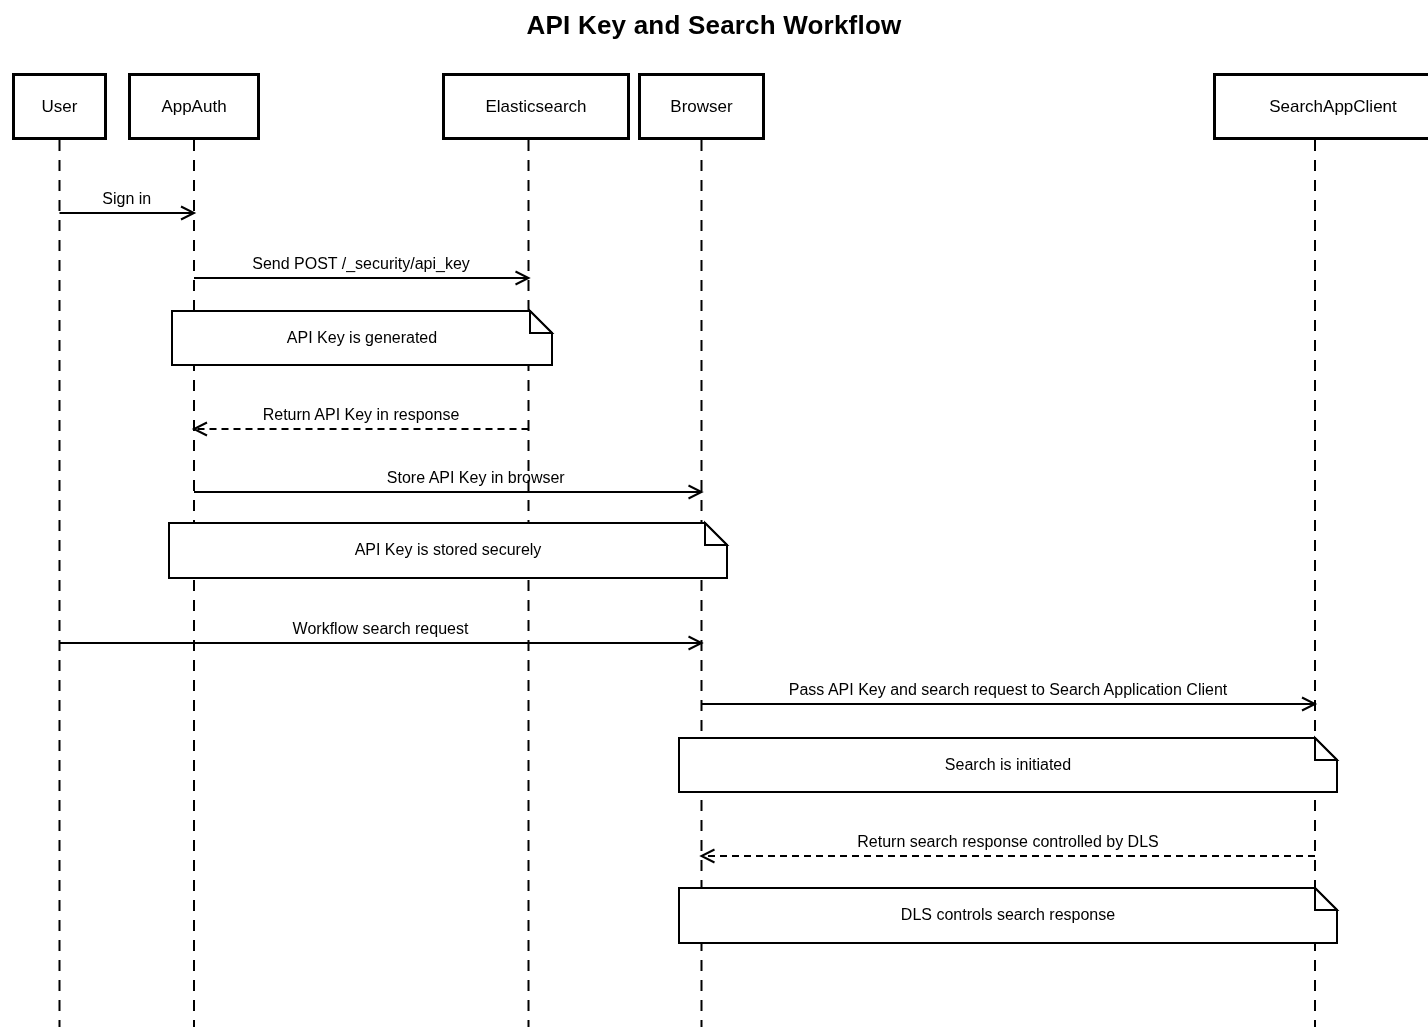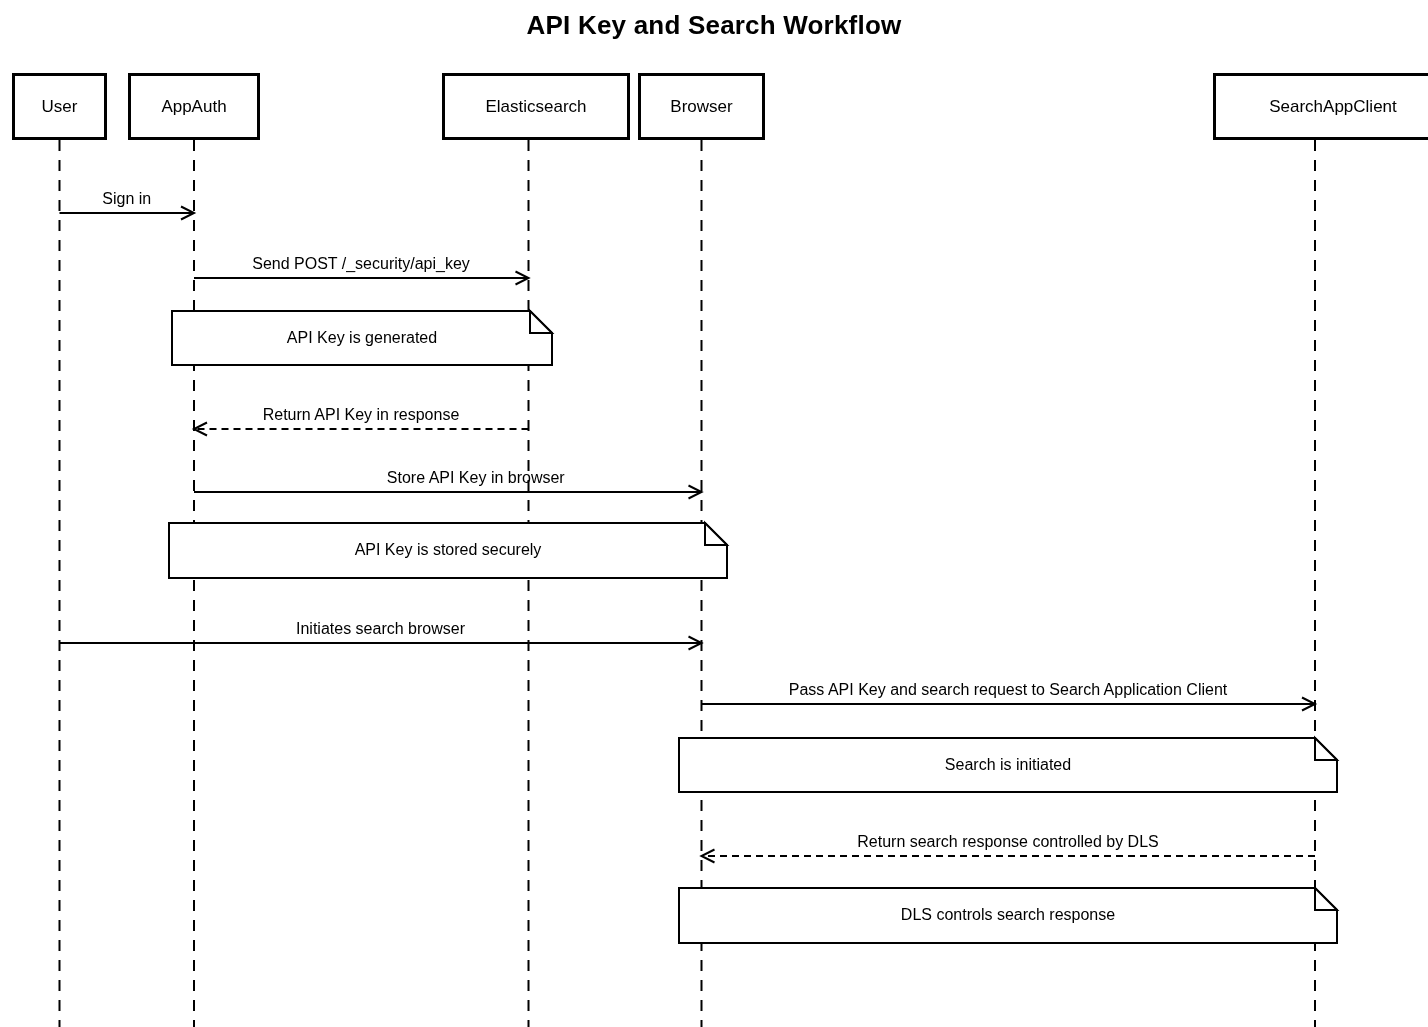--- a/index.html
+++ b/index.html
@@ -147,21 +147,21 @@
     <span>Browser</span>
   </div>
   <div class="participant p-searchappclient">
     <span>SearchAppClient</span>
   </div>
 
   <div class="msg-label" style="left:126.75px; top:189px;">Sign in</div>
   <div class="msg-label" style="left:361px; top:254px;">Send POST /_security/api_key</div>
   <div class="msg-label" style="left:361px; top:405px;">Return API Key in response</div>
   <div class="msg-label" style="left:447.75px; top:468px;margin-left:28px;">Store API Key in browser</div>
-  <div class="msg-label" style="left:380.5px; top:619px;">Initiates search browser</div>
+  <div class="msg-label" style="left:380.5px; top:619px;">Workflow search request</div>
   <div class="msg-label" style="left:1008px; top:680px;">Pass API Key and search request to Search Application Client</div>
   <div class="msg-label" style="left:1008px; top:832px;">Return search response controlled by DLS</div>
 
   <div class="note-label" style="left:362px; top:328px;">API Key is generated</div>
   <div class="note-label" style="left:448px; top:540px;">API Key is stored securely</div>
   <div class="note-label" style="left:1008px; top:755px;">Search is initiated</div>
   <div class="note-label" style="left:1008px; top:905px;">DLS controls search response</div>
 
 </div>
 

